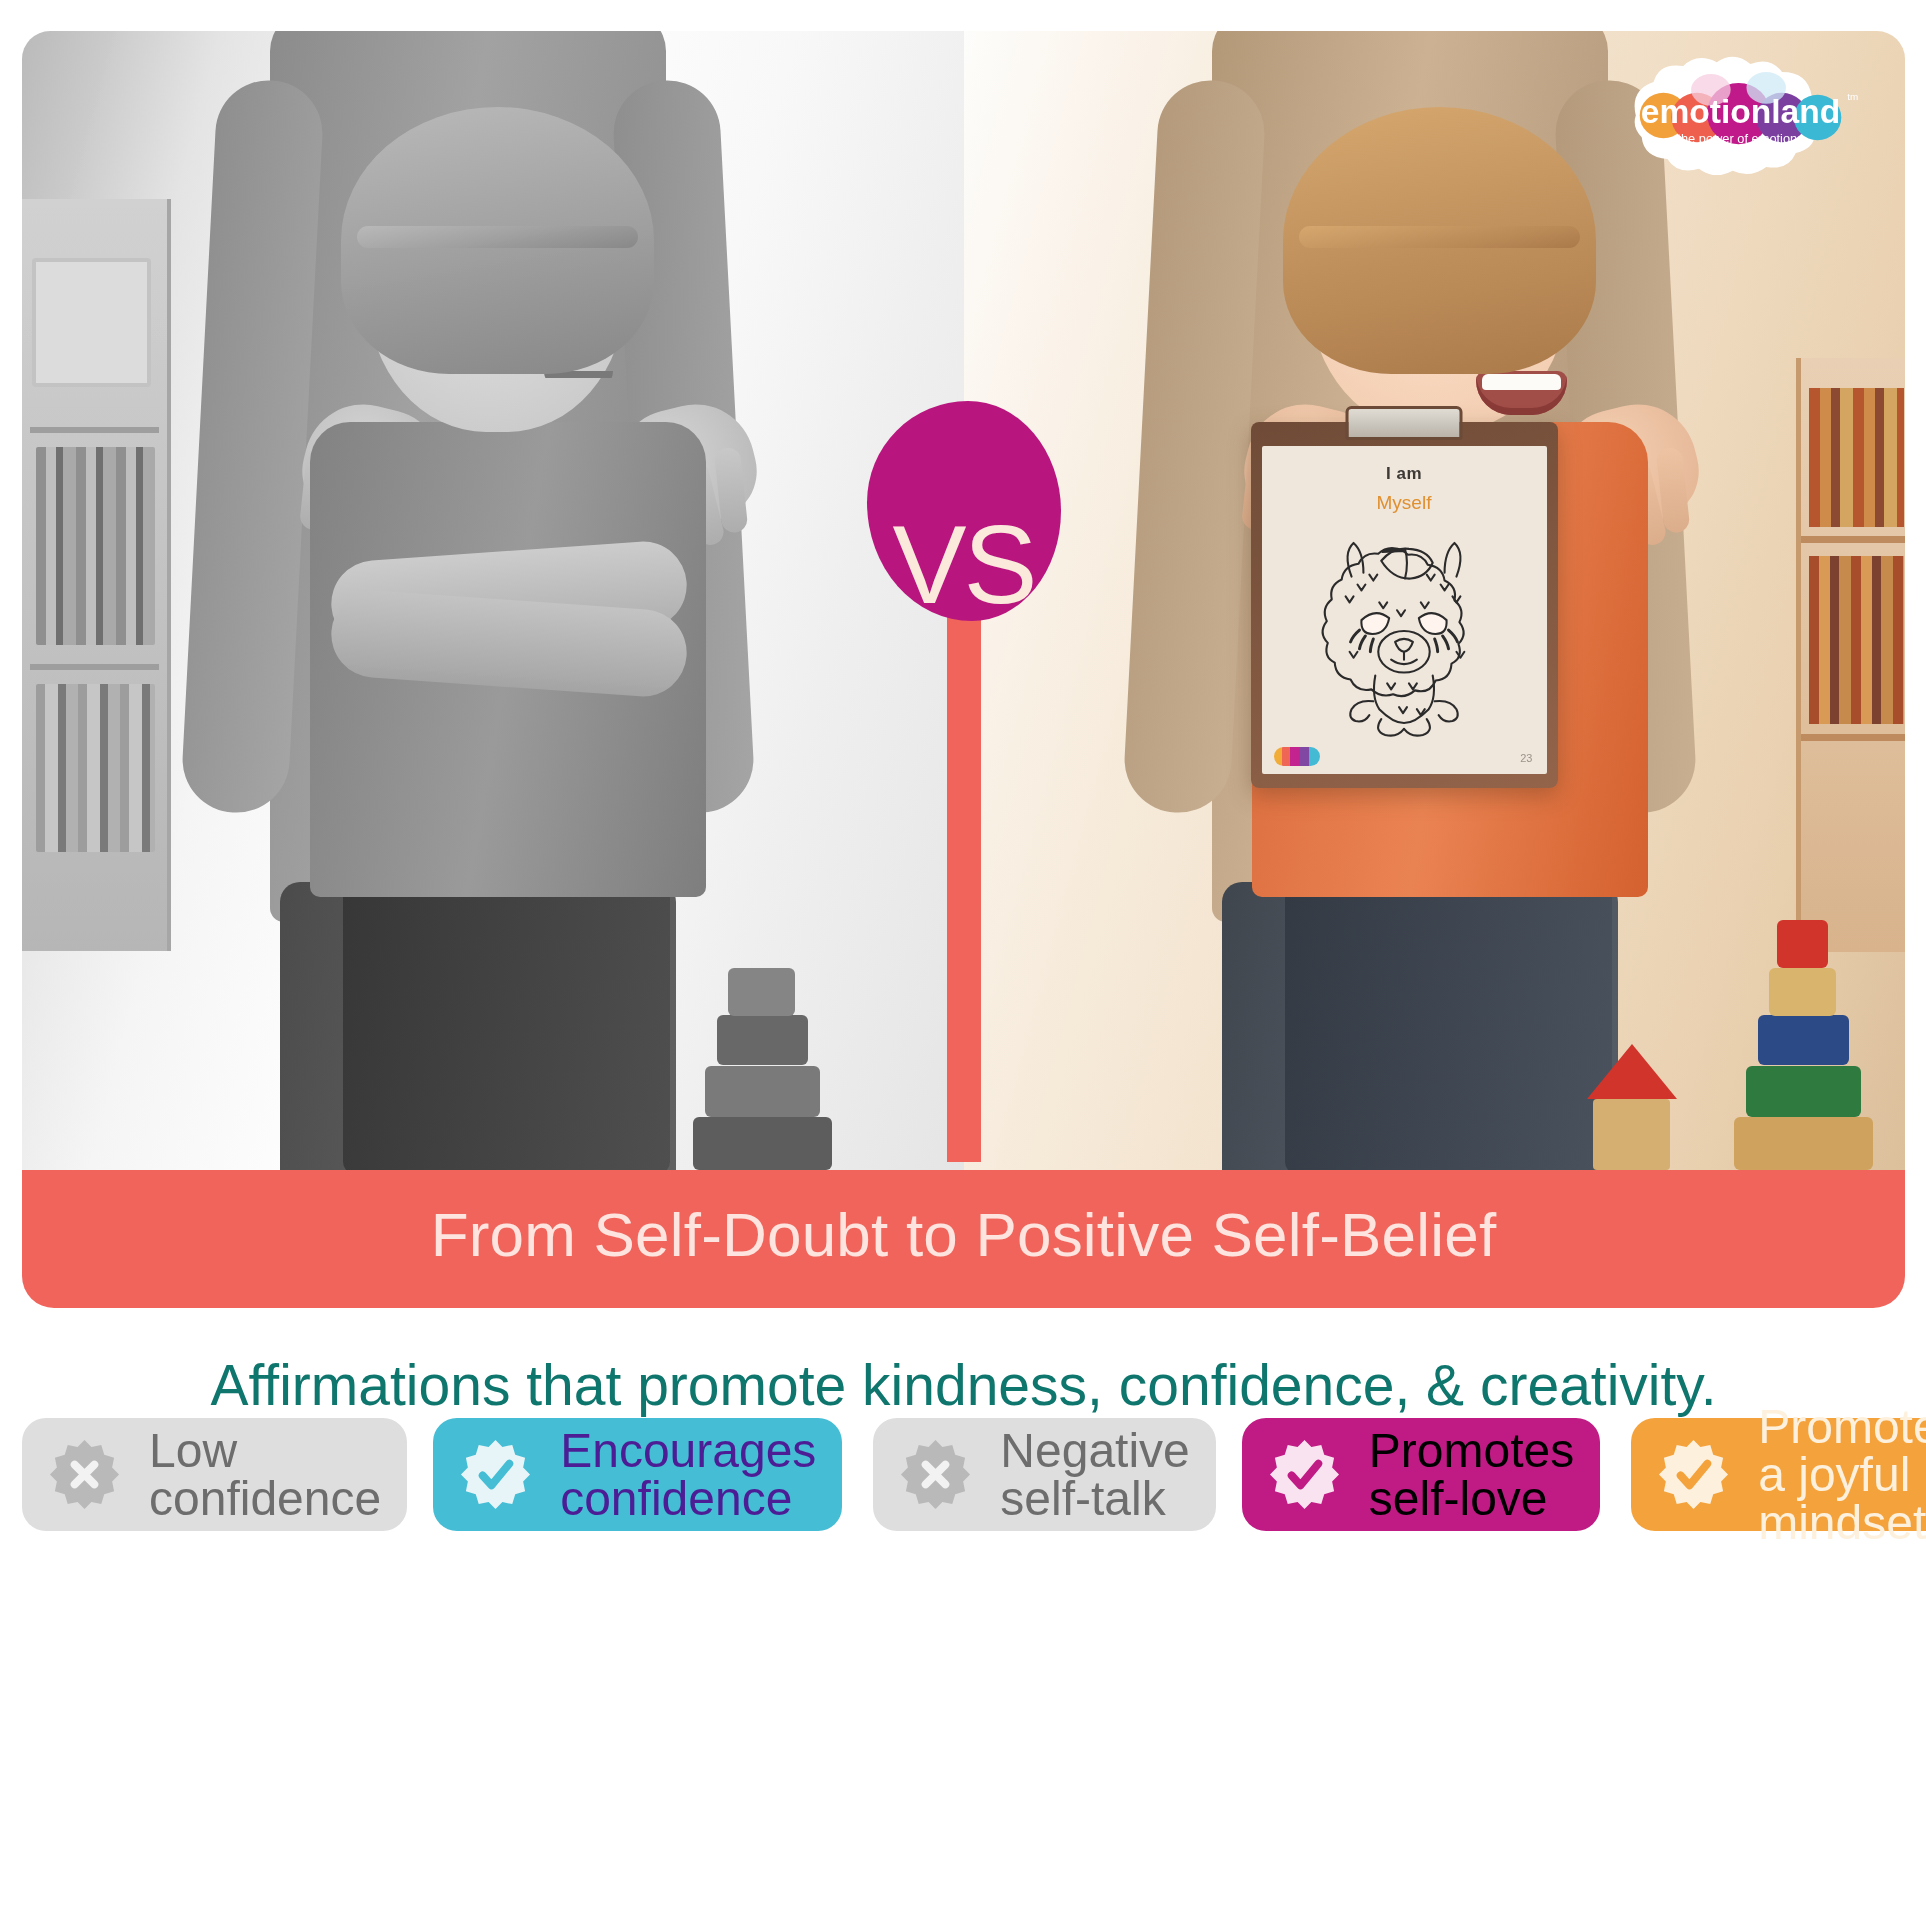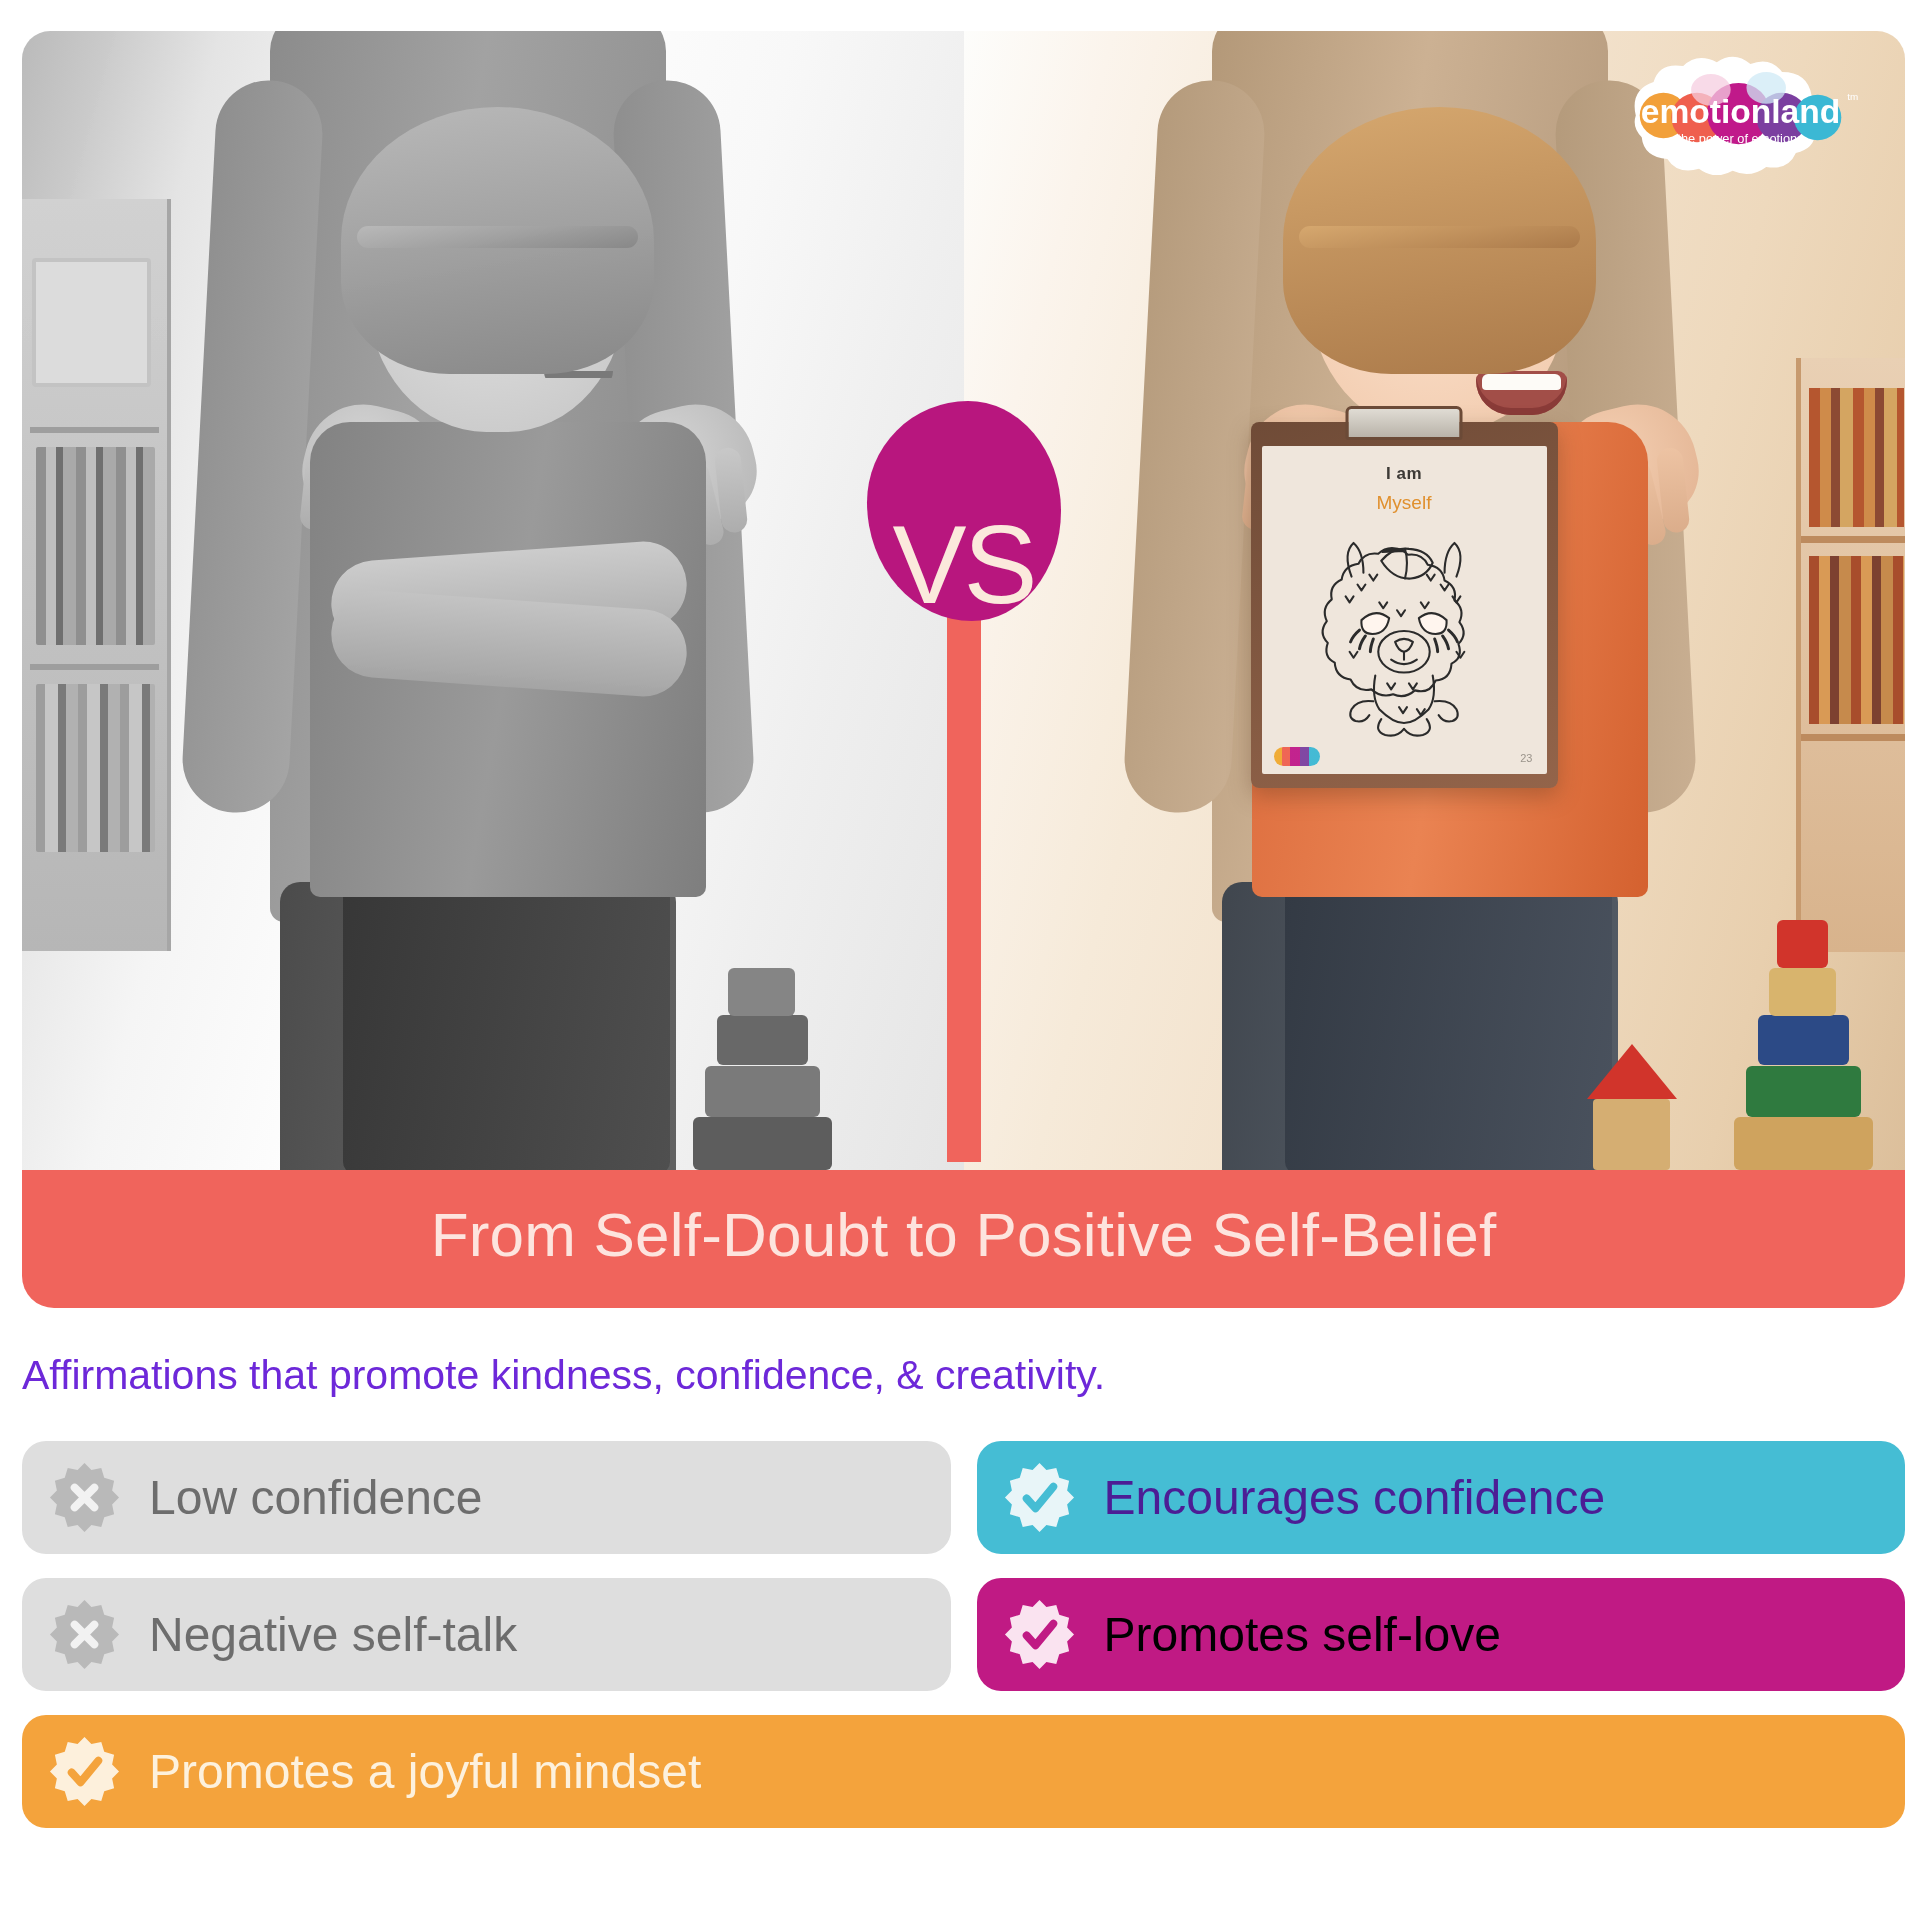--- a/index.html
+++ b/index.html
@@ -336,33 +336,33 @@
   }
   .banner h1 {
     font-size: 62px; font-weight: 400;
     color: #fde4de;
     letter-spacing: 0.2px;
   }
 
   
   .subtitle {
     width: 1883px;
+    text-align: center;
     margin-top: 44px;
-    font-size: 41px;
+    font-size: 57px;
     font-weight: 400;
-    color: #6d28d9;
+    color: #0f766e;
   }
 
   
   .grid {
     width: 1883px;
-    margin-top: 42px;
     display: flex;
-    flex-direction: column;
-    gap: 24px;
+    flex-direction: row;
+    gap: 31px;
   }
   .grid-row { display: flex; gap: 26px; }
 
   .pill {
     flex: 1;
     height: 113px;
     border-radius: 24px;
     display: flex; align-items: center;
     padding: 0 26px;
     gap: 28px;

